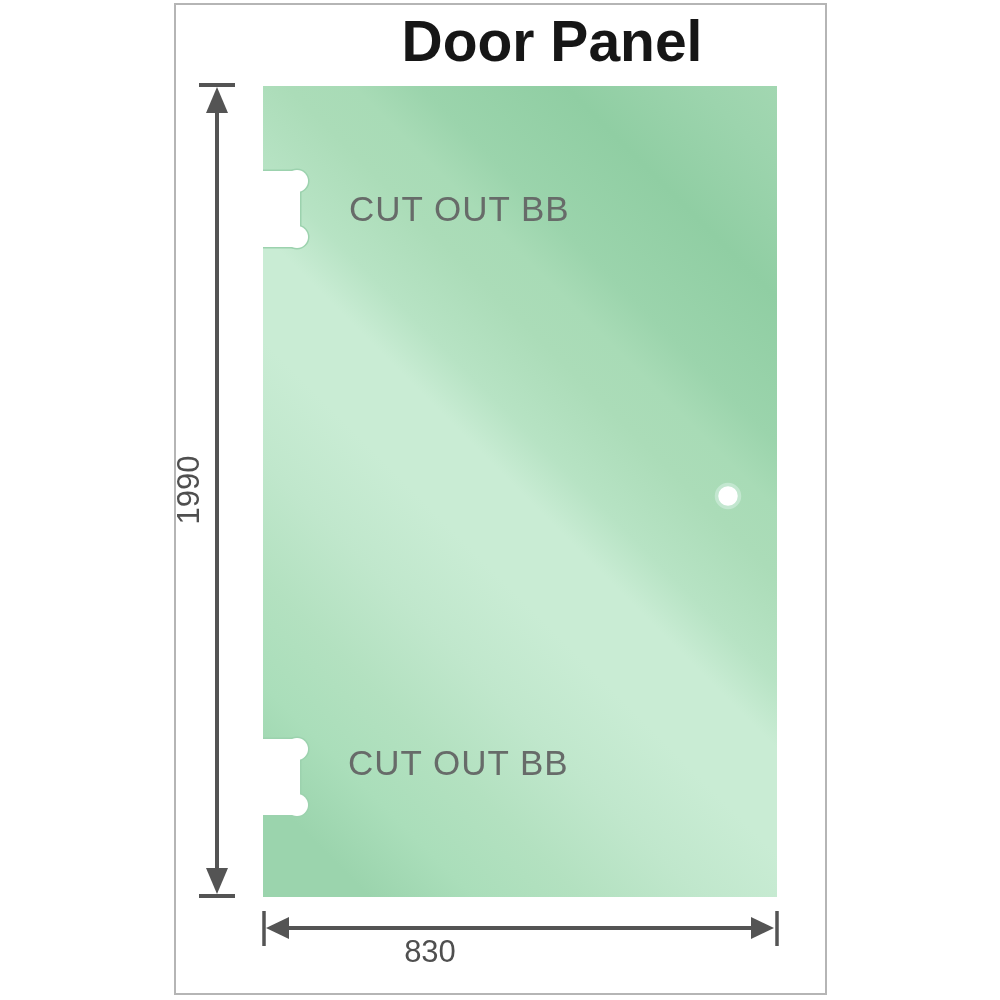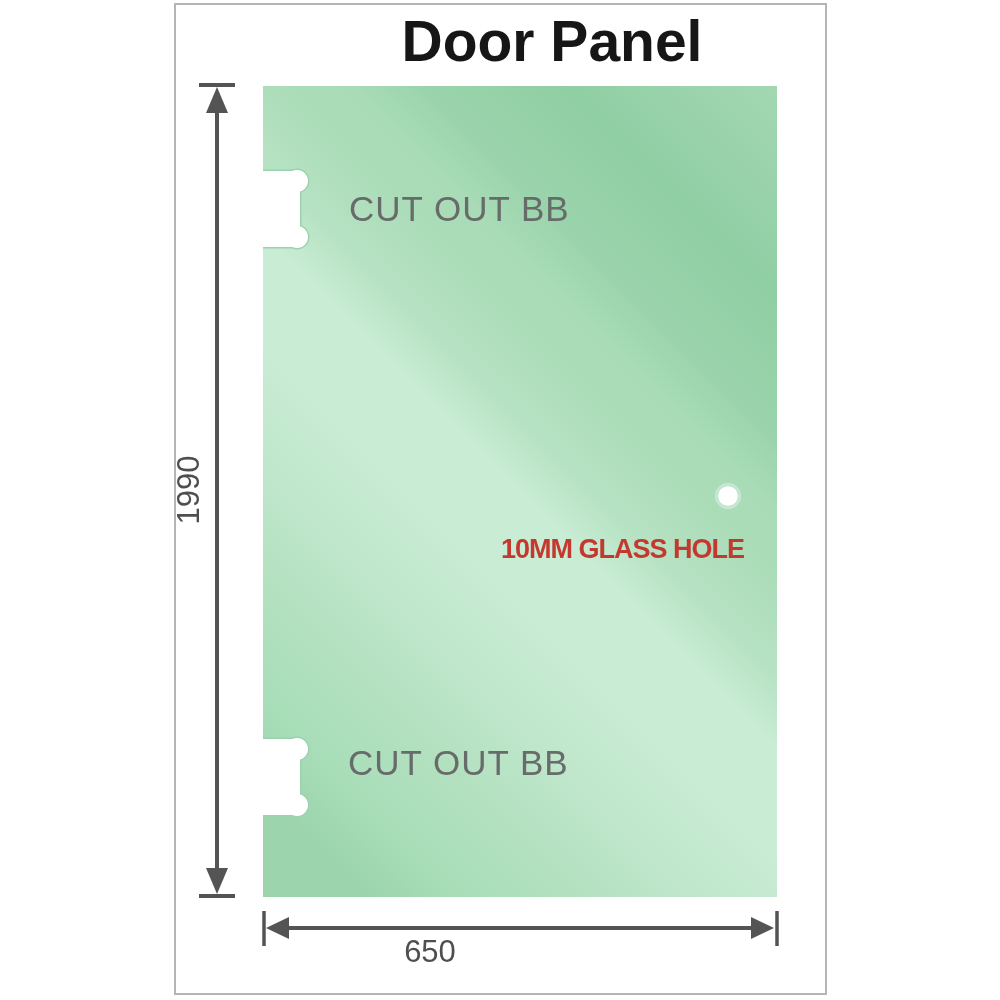--- a/index.html
+++ b/index.html
@@ -159,19 +159,18 @@
       <polygon points="774,928 751,917 751,939" stroke="none"></polygon>
       <line x1="264" y1="911" x2="264" y2="946" stroke-width="3.5"></line>
       <line x1="777" y1="911" x2="777" y2="946" stroke-width="3.5"></line>
     </g>
   </svg>
 
   <div class="cutout-label top">CUT OUT BB</div>
 
   <div class="cutout-label bottom">CUT OUT BB</div>
 
-  <div class="hole-label">10MM GLASS HOLE</div>
 
   <div class="dim-label height">1990</div>
 
-  <div class="dim-label width">650</div>
+  <div class="dim-label width">830</div>
 
 </div>
 
 </body></html>

